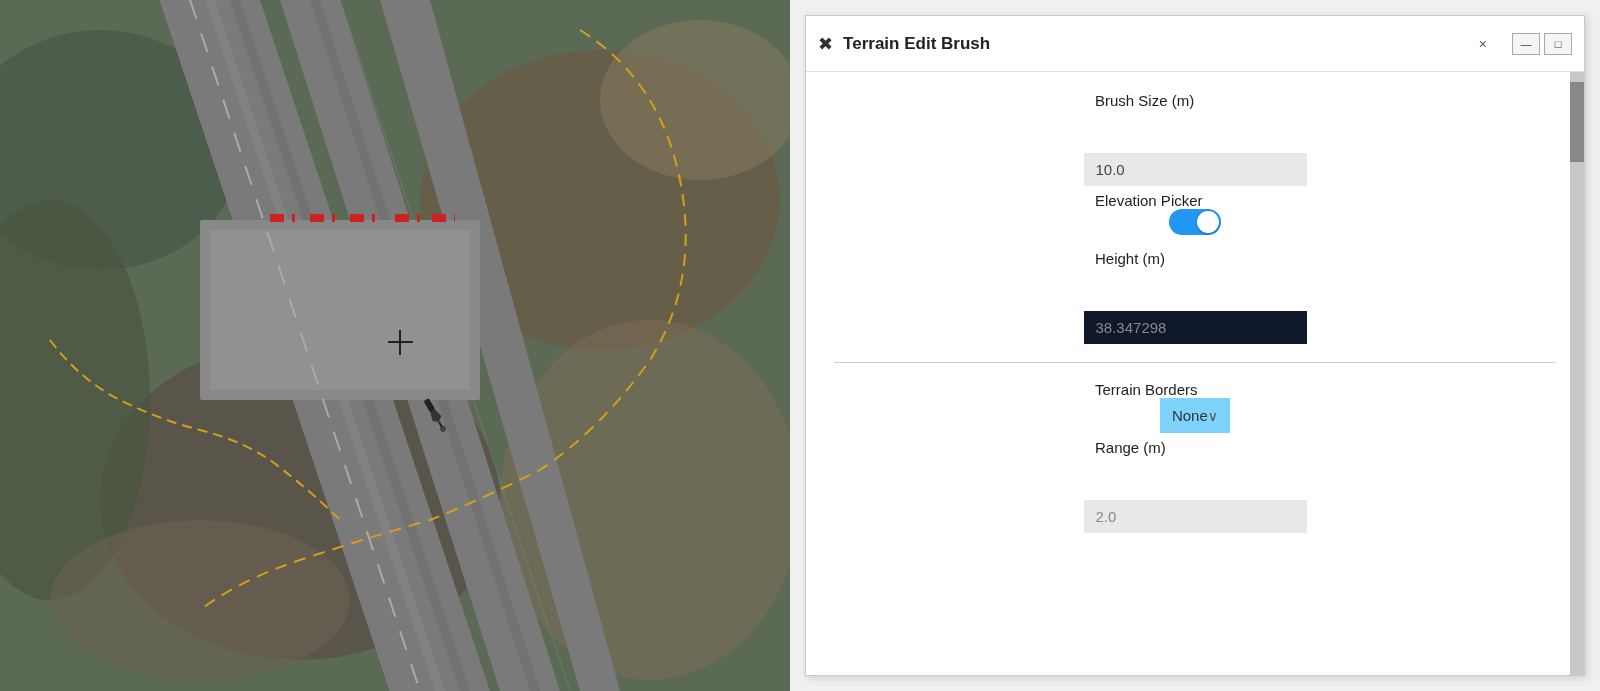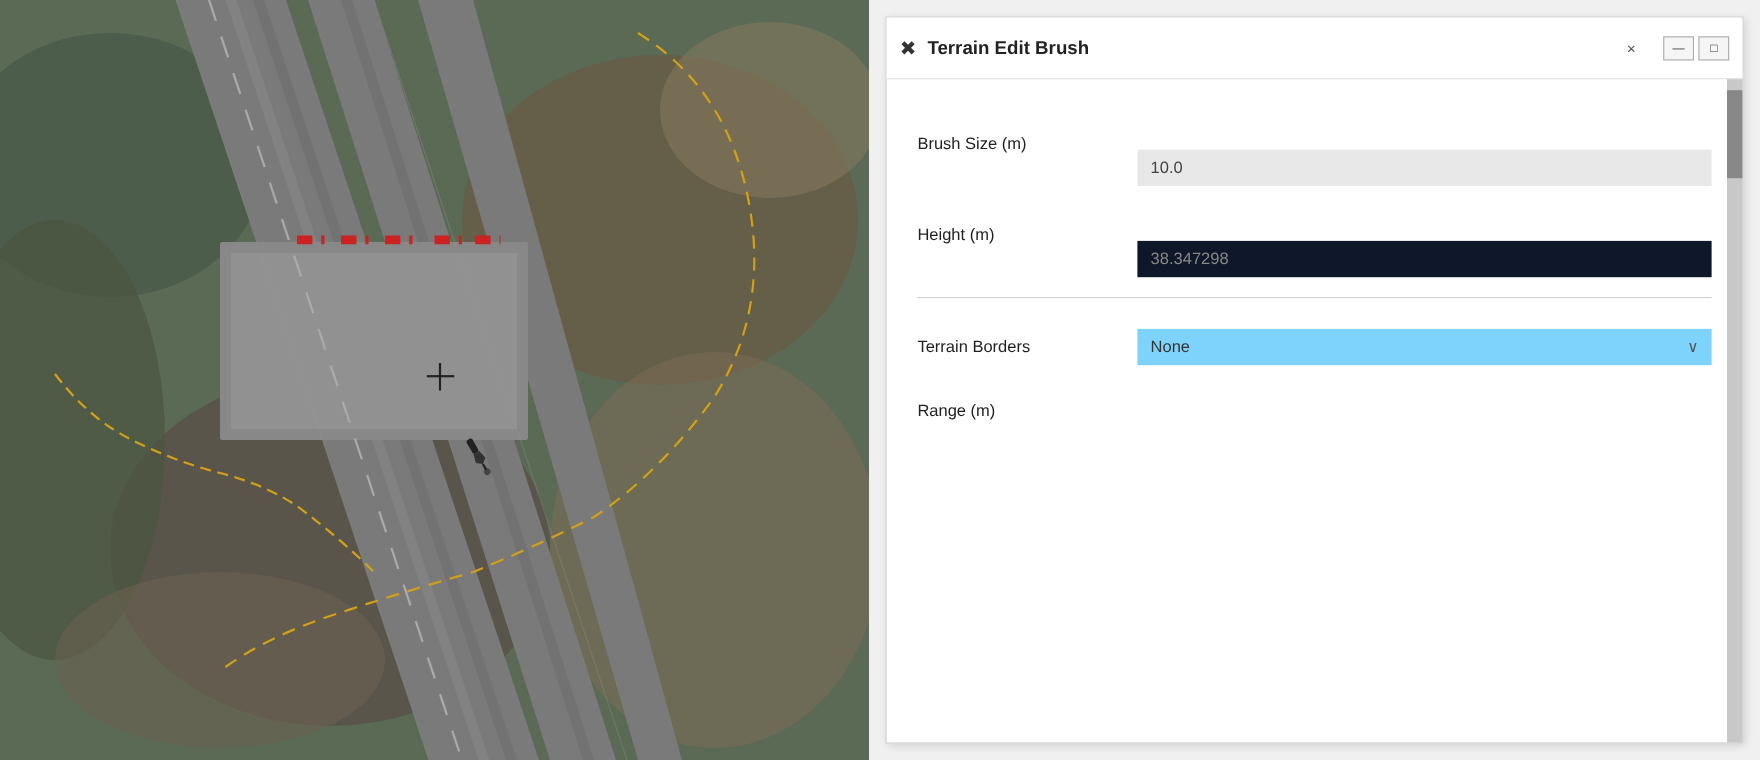--- a/index.html
+++ b/index.html
@@ -116,20 +116,21 @@
       overflow-y: auto;
       padding: 20px 28px;
     }
 
     
     .prop-row {
       display: flex;
       align-items: center;
       min-height: 52px;
       border-bottom: none;
+      flex-direction: column;
     }
 
     .prop-label {
       font-size: 15px;
       color: #222;
       font-weight: 400;
       min-width: 200px;
       flex-shrink: 0;
     }
 
@@ -292,38 +293,43 @@
       </div>
     </div>
 
     <div class="panel-content">
 
       <div class="prop-row">
         <span class="prop-label">Brush Size (m)</span>
         <input class="prop-value" type="text" style="font-size: 15px; color: rgb(68, 68, 68); background: rgb(232, 232, 232); border: none; padding: 8px 12px; flex: 1 1 0%; outline: none;" value="10.0">
       </div>
 
+      <div class="prop-row" style="margin-top: 6px;">
+        <span class="prop-label">Elevation Picker</span>
+        <div class="toggle-switch"></div>
+      </div>
 
       <div class="prop-row" style="margin-top: 6px; justify-content: space-between;">
         <span class="prop-label">Height (m)</span>
         <input class="prop-value dimmed" type="text" style="font-size: 15px; color: rgb(136, 136, 136); background: #0f172a; border: none; padding: 8px 12px; flex: 1 1 0%; outline: none;" value="38.347298">
       </div>
 
       <div class="divider" style="margin: 18px 0;"></div>
 
       <div class="prop-row">
         <span class="prop-label">Terrain Borders</span>
         <div class="prop-dropdown">
           <span>None</span>
           <span class="dropdown-arrow">∨</span>
         </div>
       </div>
 
       <div class="prop-row" style="margin-top: 6px;">
         <span class="prop-label">Range (m)</span>
+        <input class="prop-value dimmed" type="text" style="font-size: 15px; color: rgb(136, 136, 136); background: rgb(232, 232, 232); border: none; padding: 8px 12px; flex: 1 1 0%; outline: none;" value="2.0">
       </div>
 
     </div>
 
     <div class="panel-scrollbar">
       <div class="panel-scrollbar-thumb"></div>
     </div>
 
   </div>
 </div>

